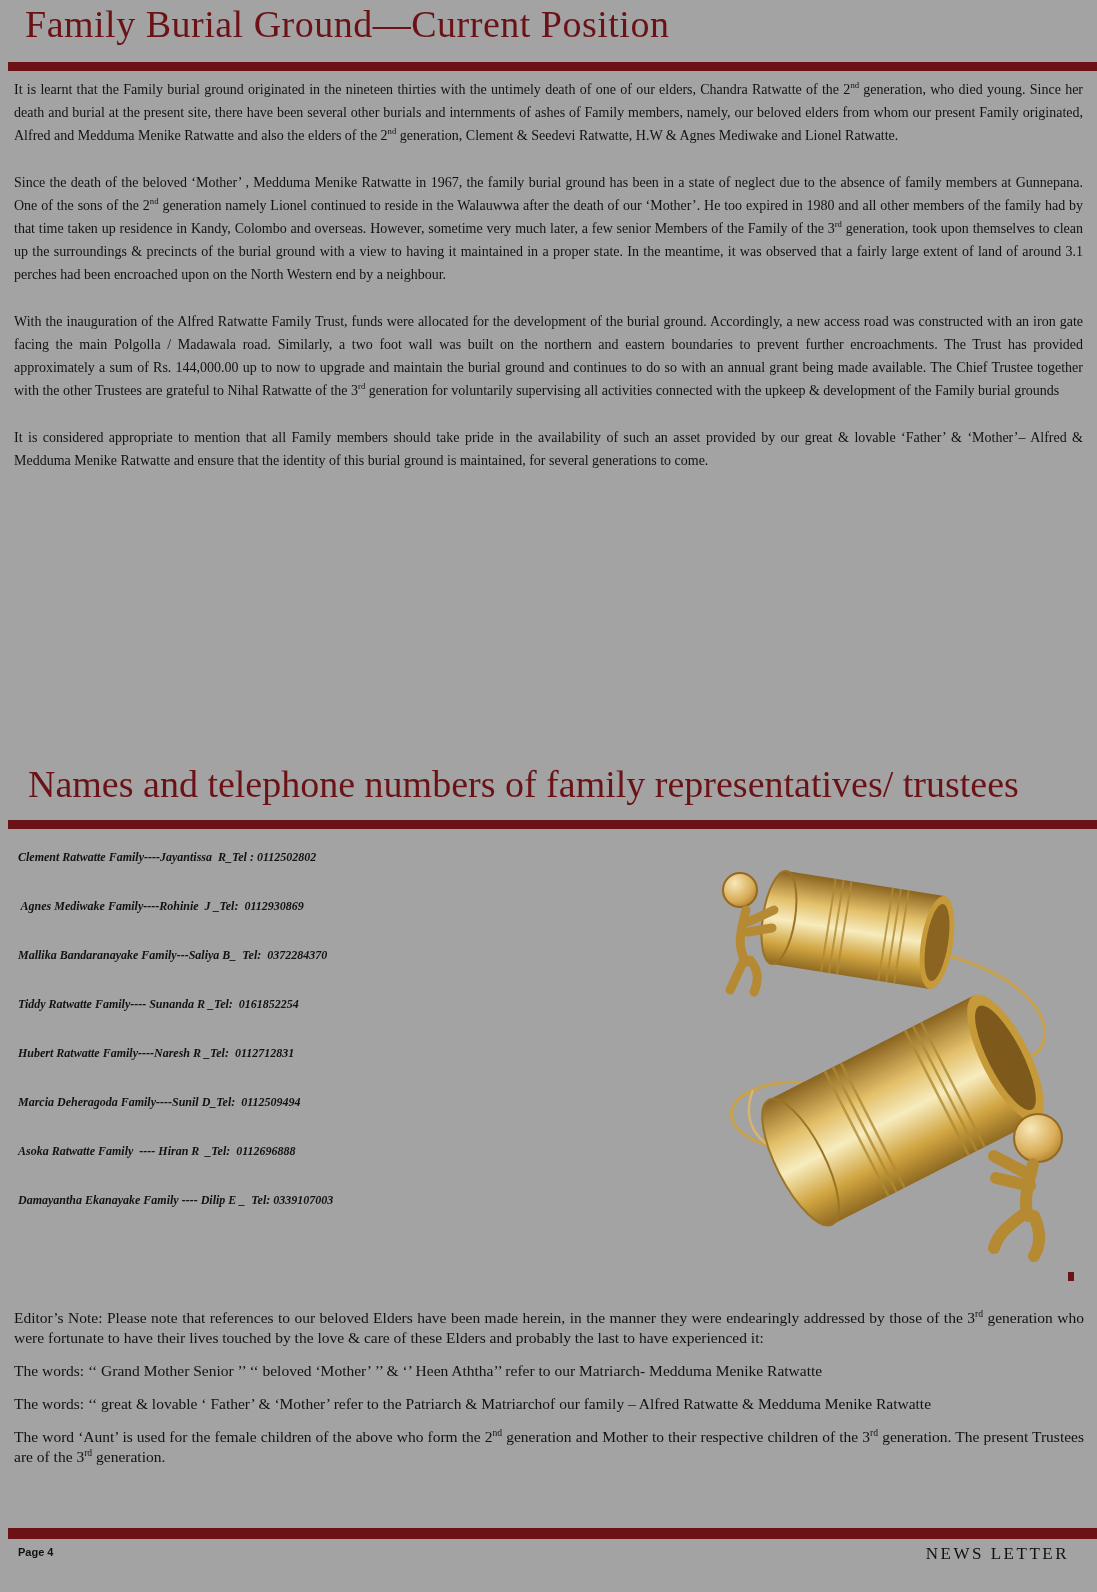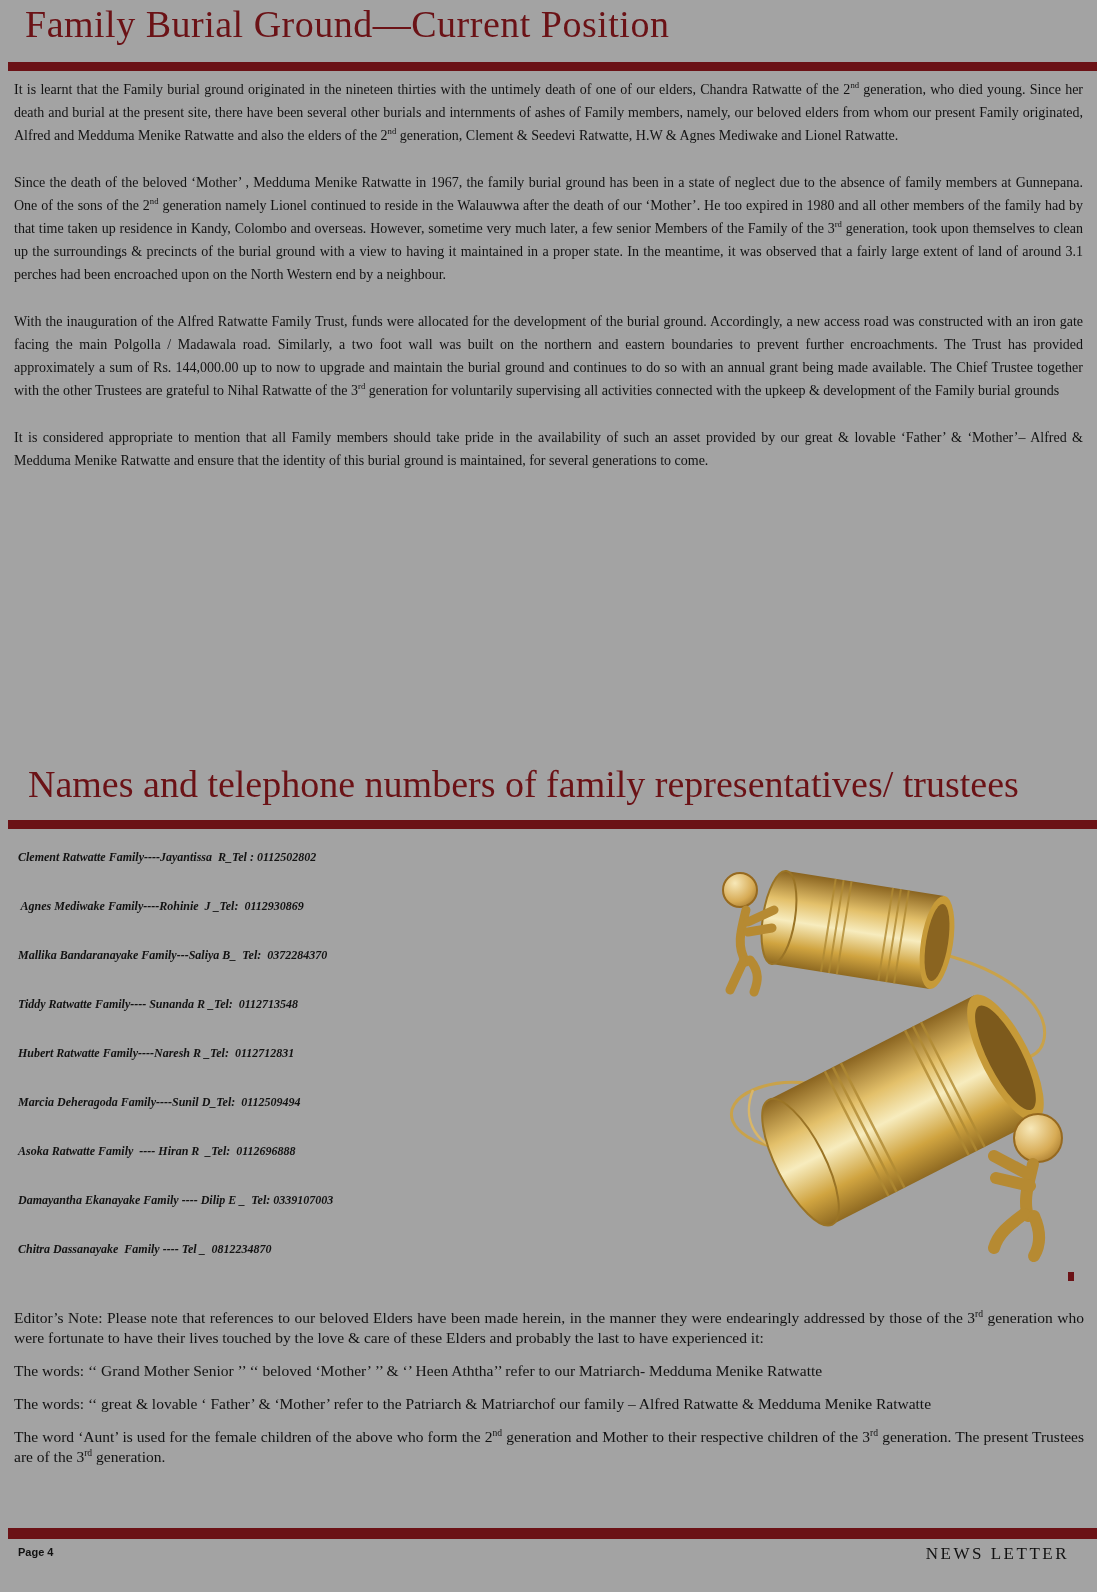--- a/index.html
+++ b/index.html
@@ -68,26 +68,25 @@
     <p><span>It is considered appropriate  to mention that all Family members should take pride in the availability of such an asset provided by our great &amp; lovable ‘Father’ &amp; ‘Mother’– Alfred &amp; Medduma Menike Ratwatte and ensure that the identity of this burial ground is maintained, for several generations to come.</span></p>
   </div>
 
   <h2 class="section-title">Names and telephone numbers of family representatives/ trustees</h2>
   <div class="rule rule-section"></div>
 
   <div class="contacts">
     <div class="contact-line">Clement Ratwatte Family----Jayantissa  R_Tel : 0112502802</div>
     <div class="contact-line"> Agnes Mediwake Family----Rohinie  J _Tel:  0112930869</div>
     <div class="contact-line">Mallika Bandaranayake Family---Saliya B_  Tel:  0372284370</div>
-    <div class="contact-line">Tiddy Ratwatte Family---- Sunanda R _Tel:  0112713548</div>
+    <div class="contact-line">Tiddy Ratwatte Family---- Sunanda R _Tel:  0161852254</div>
     <div class="contact-line">Hubert Ratwatte Family----Naresh R _Tel:  0112712831</div>
     <div class="contact-line">Marcia Deheragoda Family----Sunil D_Tel:  0112509494</div>
     <div class="contact-line">Asoka Ratwatte Family  ---- Hiran R  _Tel:  0112696888</div>
     <div class="contact-line">Damayantha Ekanayake Family ---- Dilip E _  Tel: 0339107003</div>
-    <div class="contact-line">Chitra Dassanayake  Family ---- Tel _  0812234870</div>
   </div>
 
   <svg class="illustration" viewBox="0 0 380 432" xmlns="http://www.w3.org/2000/svg" aria-hidden="true">
     <defs>
       <linearGradient id="goldCan" x1="0" y1="0" x2="0" y2="1">
         <stop offset="0" stop-color="#8a6420"></stop>
         <stop offset="0.30" stop-color="#e3c06a"></stop>
         <stop offset="0.52" stop-color="#f7ecbe"></stop>
         <stop offset="0.78" stop-color="#d0a440"></stop>
         <stop offset="1" stop-color="#8f6a22"></stop>

